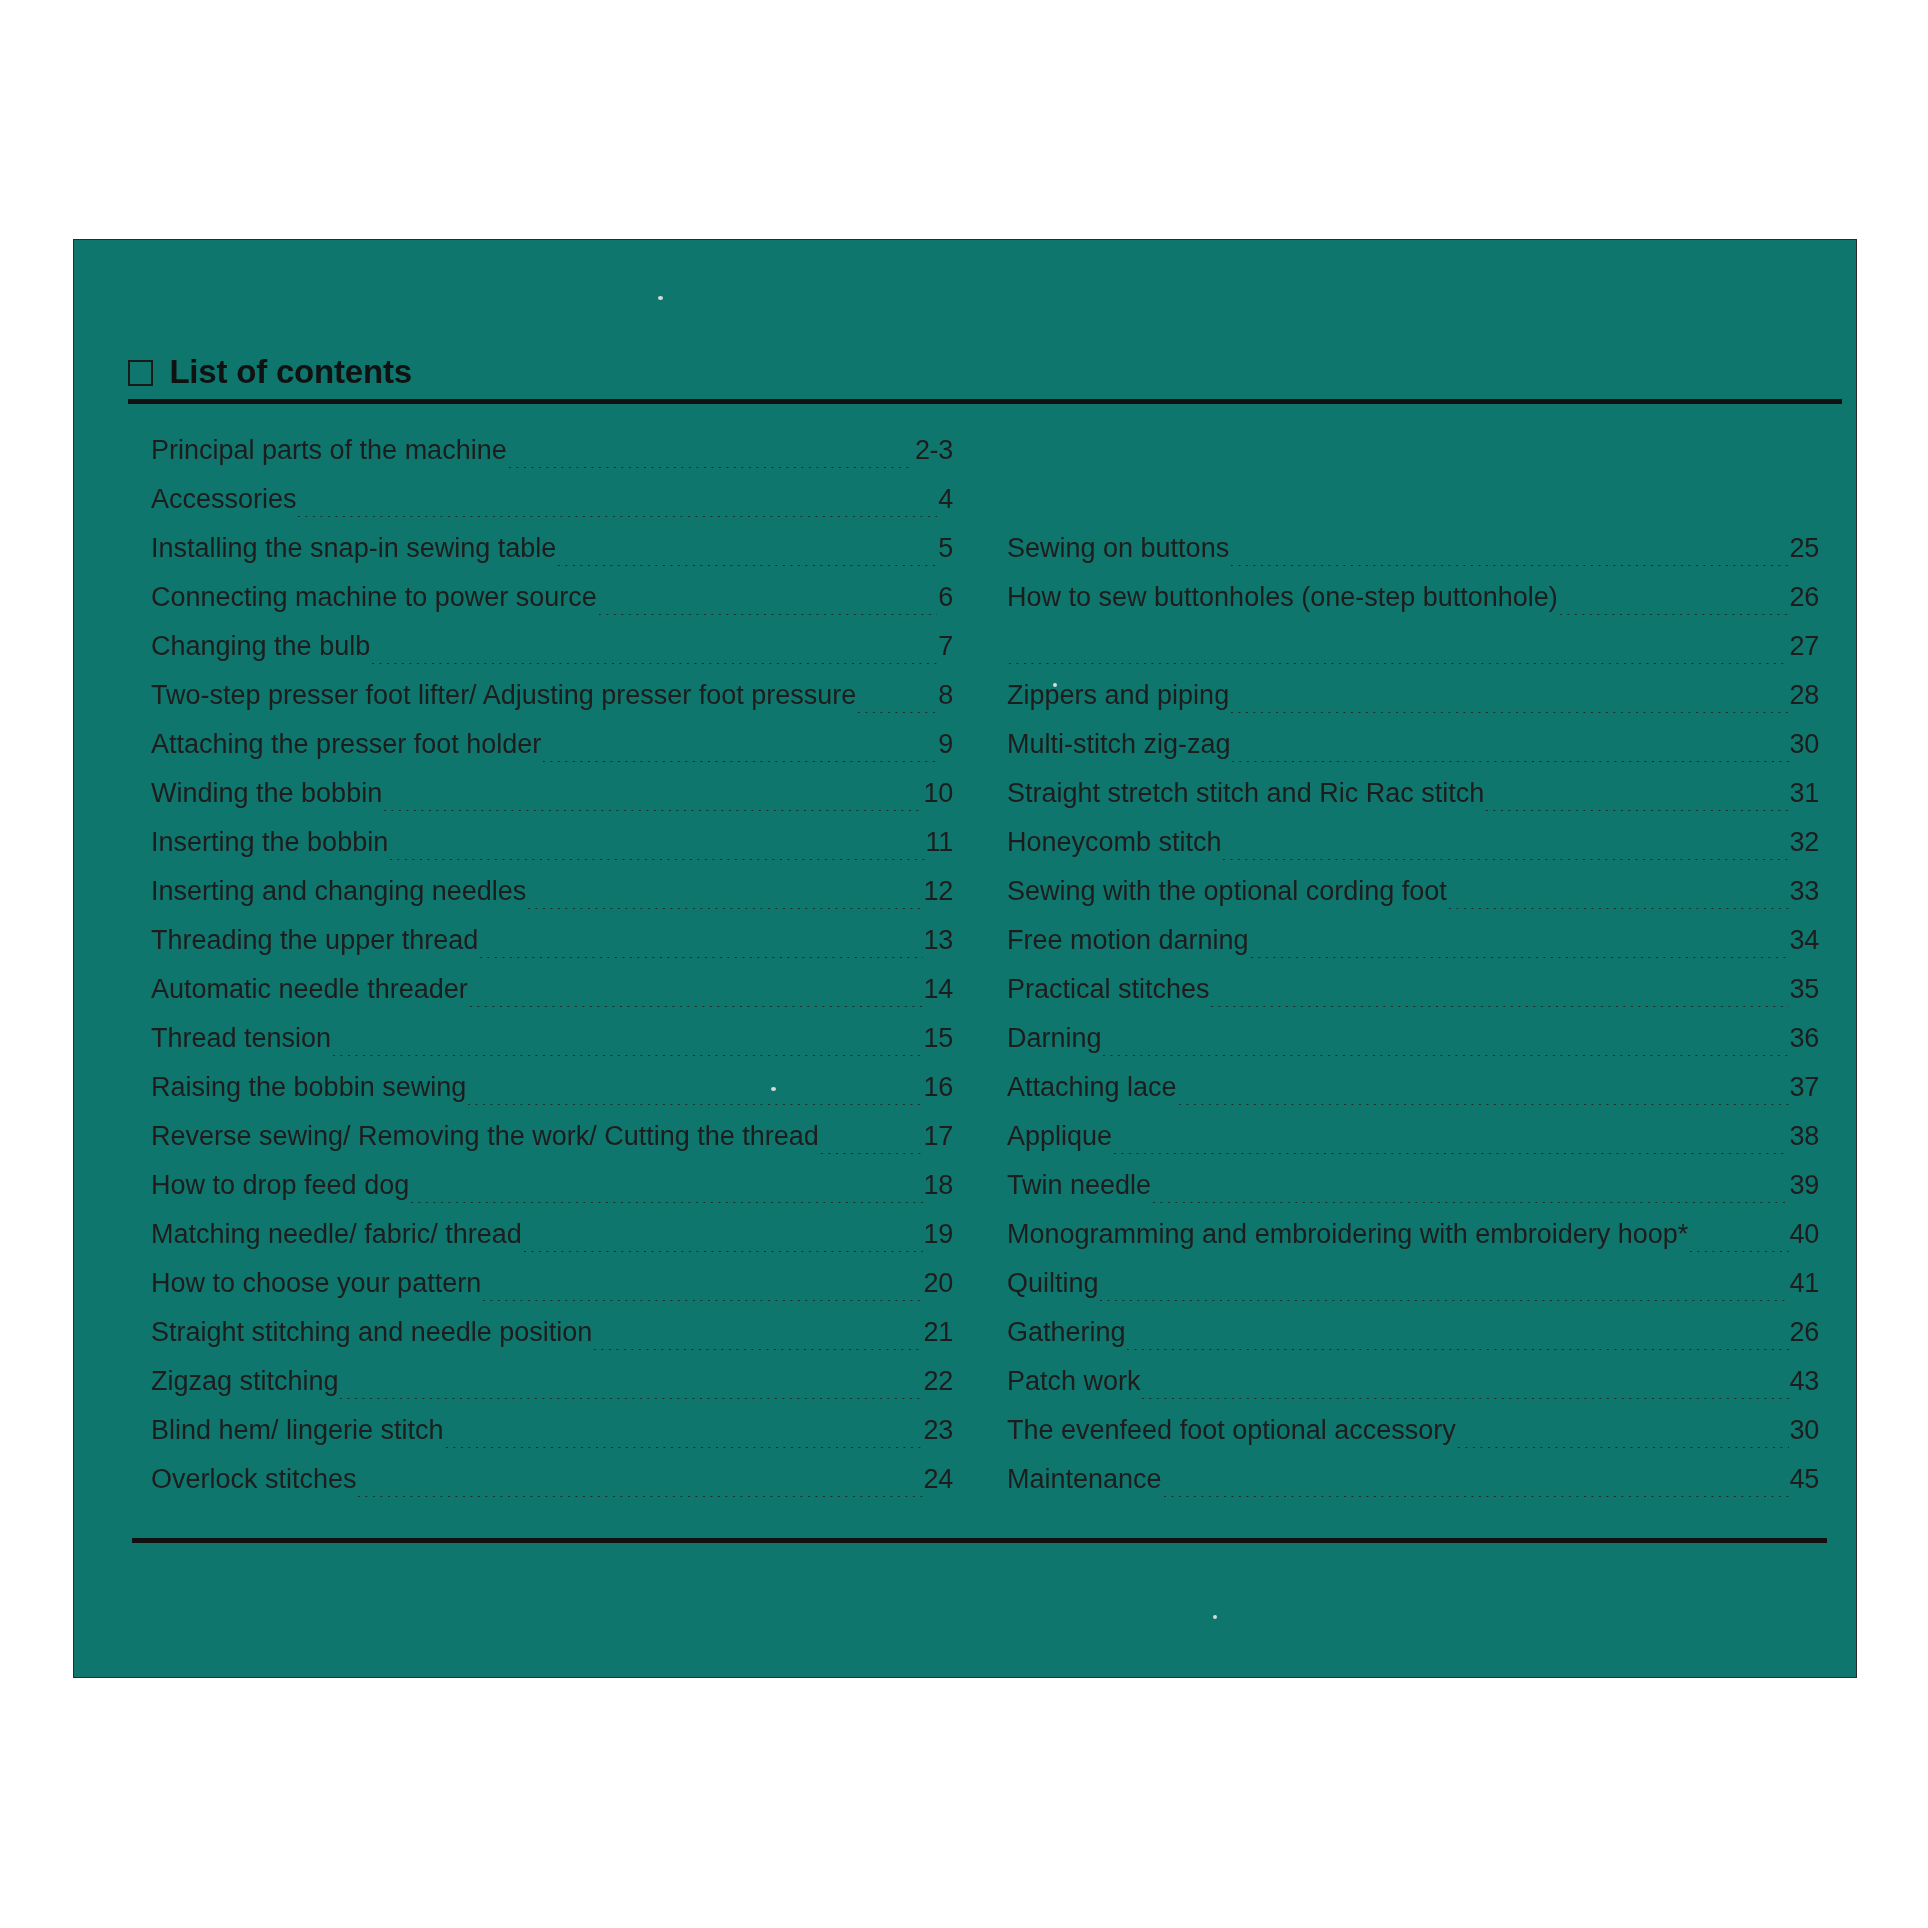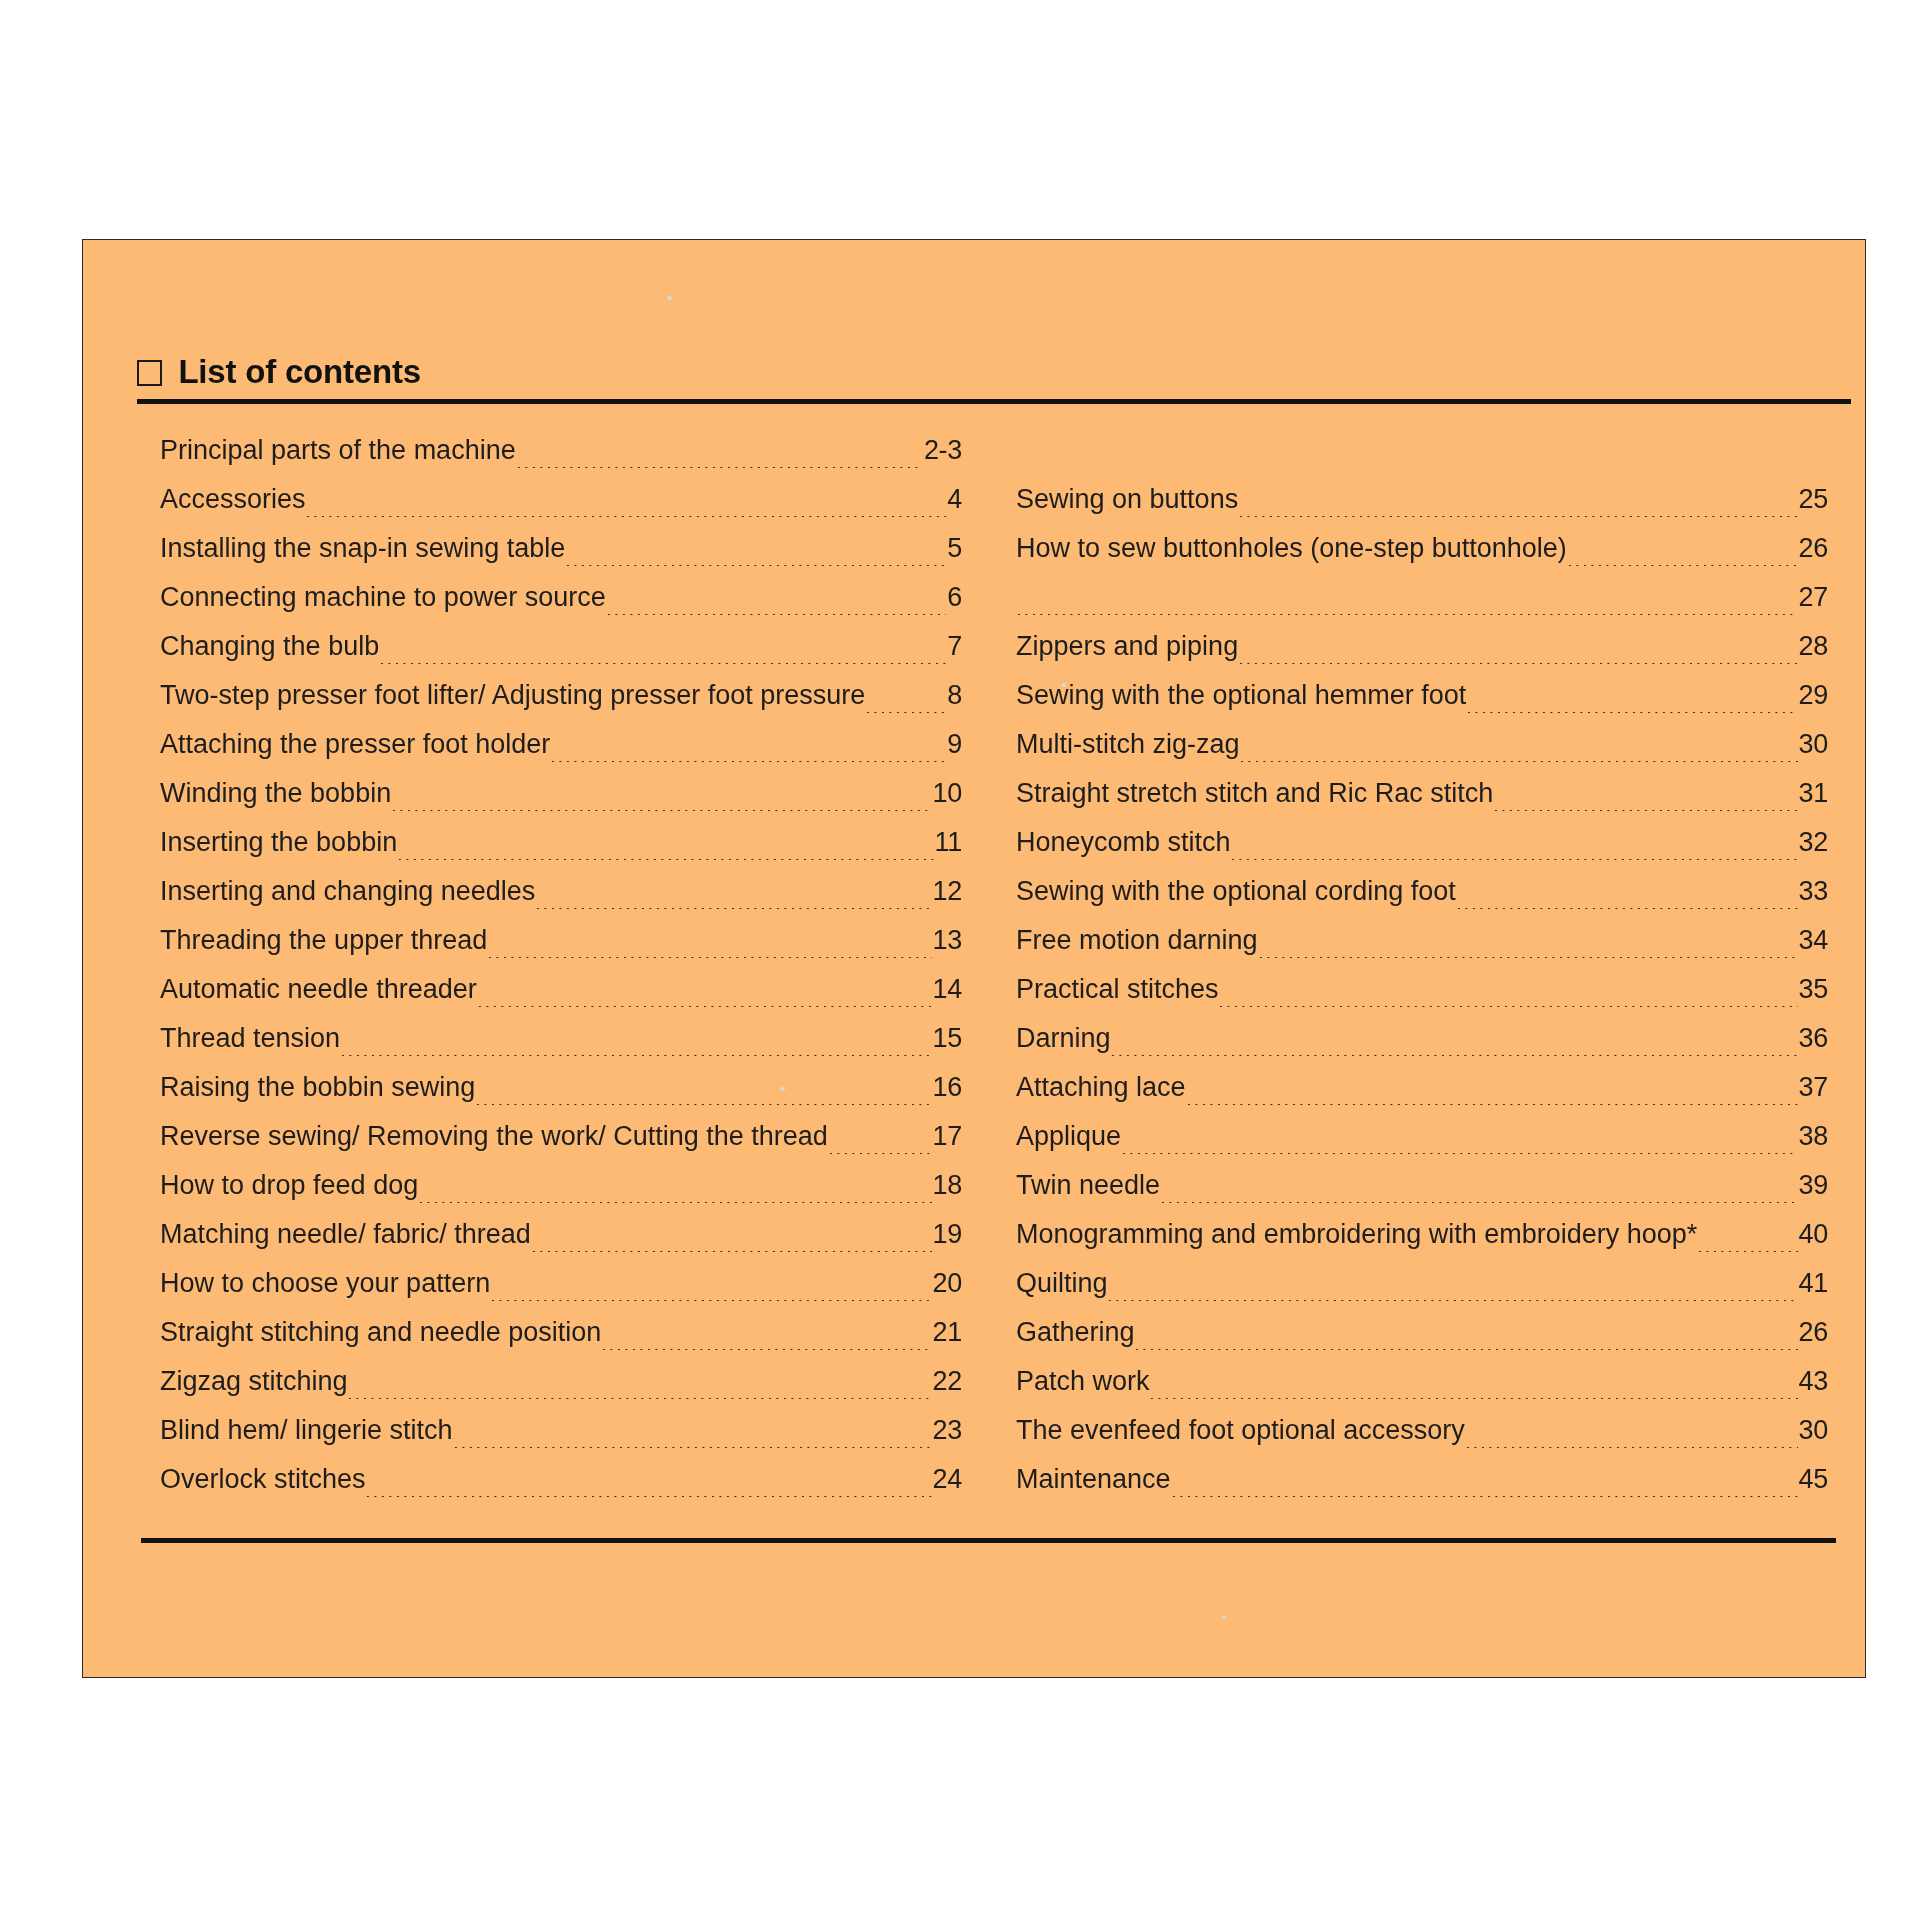--- a/index.html
+++ b/index.html
@@ -12,25 +12,25 @@
     height: 1928px;
     font-family: "Liberation Sans", sans-serif;
     color: #1a1a1a;
     position: relative;
     overflow: hidden;
   }
 
   
   #page-sheet {
     position: absolute;
-    left: 82px;
+    left: 73px;
     top: 239px;
     width: 1784px;
     height: 1439px;
-    background: #fdba74;
+    background: #0f766e;
     border: 1.9px solid #2b2b2b;
     box-sizing: border-box;
   }
 
   
   #toc-heading {
     position: absolute;
     left: 54px;
     top: 115px;
     display: flex;
@@ -283,25 +283,20 @@
         <div class="toc-entry">
           <span class="leader"></span>
           <span class="pageno">27</span>
         </div>
         <div class="toc-entry">
           <span class="title">Zippers and piping</span>
           <span class="leader"></span>
           <span class="pageno">28</span>
         </div>
         <div class="toc-entry">
-          <span class="title">Sewing with the optional hemmer foot</span>
-          <span class="leader"></span>
-          <span class="pageno">29</span>
-        </div>
-        <div class="toc-entry">
           <span class="title">Multi-stitch zig-zag</span>
           <span class="leader"></span>
           <span class="pageno">30</span>
         </div>
         <div class="toc-entry">
           <span class="title">Straight stretch stitch and Ric Rac stitch</span>
           <span class="leader"></span>
           <span class="pageno">31</span>
         </div>
         <div class="toc-entry">

